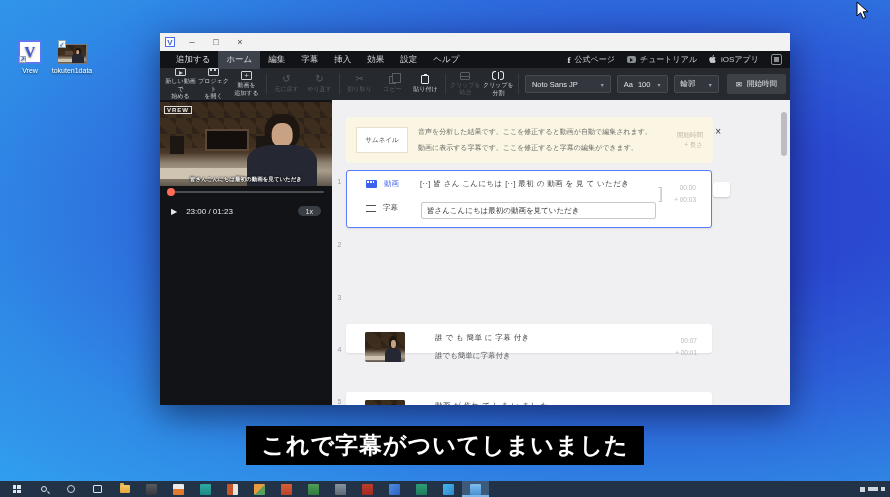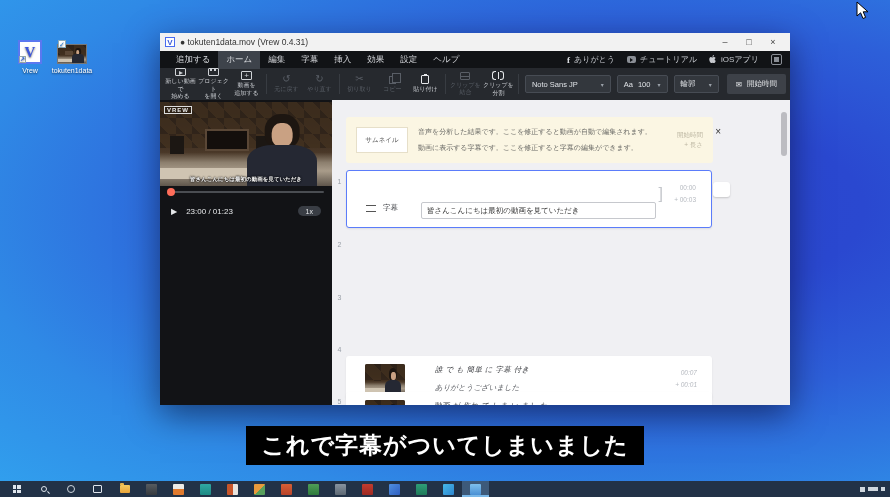--- a/index.html
+++ b/index.html
@@ -110,21 +110,21 @@
   .blines { flex:1; font-size:7px; color:#6a6a66; line-height:2.35; }
   .bright { font-size:6.5px; color:#bcb6a2; text-align:right; line-height:1.6; margin-left:6px; white-space:nowrap; }
   .bclose { position:absolute; right:-8px; top:9px; font-size:10px; color:#333; }
   .scrollthumb { position:absolute; right:3px; top:12px; width:6px; height:44px; background:#bcbcc1; border-radius:3px; }
   .floatbtn { position:absolute; left:381px; top:82px; width:17px; height:15px; background:#fff; border-radius:3px;
               box-shadow:0 1px 2px rgba(0,0,0,.18); }
   .rownum { position:absolute; left:3px; width:9px; text-align:center; font-size:7px; color:#9aa0a8; }
   .card { position:absolute; left:14px; width:366px; background:#fff; border-radius:3px; box-shadow:0 1px 2px rgba(0,0,0,.08); }
   .card1 { top:70px; height:58px; border:1px solid #5b7cfa; }
   .card2 { top:135px; height:46px; } .card3 { top:188px; height:46px; }
-  .card4 { top:256px; height:44px;font-style:italic; } .card5 { top:292px; height:40px; }
+  .card4 { top:224px; height:29px; } .card5 { top:292px; height:40px; }
   .c1line { position:absolute; left:19px; display:flex; align-items:center; gap:7px; font-size:7.5px; }
   .filmic { width:11px; height:8px; background:#3d63ea; border-radius:1px; position:relative; }
   .filmic::before { content:""; position:absolute; left:1px; right:1px; top:1px; height:1.5px;
                     background:repeating-linear-gradient(90deg,#fff 0 1.5px,transparent 1.5px 3px); }
   .linesic { width:10px; height:7px; border-top:1.5px solid #555; border-bottom:1.5px solid #555; margin-top:1px; }
   .lbl-video { color:#4a68ee; }
   .lbl-sub { color:#44464b; }
   .segtext { color:#3c3e42; letter-spacing:.4px; white-space:nowrap; }
   .subinput { position:absolute; left:74px; top:31px; width:235px; height:17px; border:1px solid #c6c8cd; border-radius:2px;
               font-size:7.5px; color:#333; padding:0 5px; font-family:inherit; background:#fff; }
@@ -184,39 +184,38 @@
     </div>
     <div class="fcheck">✓</div>
   </div>
   <div>tokuten1data</div>
 </div>
 
 <div class="window">
 
   <div class="titlebar">
     <div class="vbadge">V</div>
-    <div class="t-title">● tokuten1data.mov (Vrew 0.4.31)</div>
     <div class="wc">–</div>
     <div class="wc">□</div>
     <div class="wc">×</div>
   </div>
 
   <div class="menubar">
     <span class="mi">追加する</span>
     <span class="mi active">ホーム</span>
     <span class="mi">編集</span>
     <span class="mi">字幕</span>
     <span class="mi">挿入</span>
     <span class="mi">効果</span>
     <span class="mi">設定</span>
     <span class="mi">ヘルプ</span>
     <div class="mlinks">
       <span class="mlink">
         <span class="fb">f</span>
-        <span>ありがとう</span>
+        <span>公式ページ</span>
       </span>
       <span class="mlink">
         <span class="yt"></span>
         <span>チュートリアル</span>
       </span>
       <span class="mlink">
         <svg class="apple" viewBox="0 0 10 12">
           <path d="M7.2 6.2c0-1.5 1.2-2.2 1.3-2.3-.7-1-1.8-1.2-2.2-1.2-.9-.1-1.8.5-2.3.5-.5 0-1.2-.5-2-.5C1 2.8 0 3.9 0 6c0 1.2.4 2.5 1 3.4.5.7 1 1.4 1.7 1.4.7 0 1-.4 1.8-.4.8 0 1.1.4 1.8.4.8 0 1.3-.7 1.7-1.4.5-.8.7-1.6.8-1.6-.1-.1-1.6-.7-1.6-1.6zM5.9 1.8c.4-.4.6-1 .5-1.8-.5 0-1.2.4-1.5.8-.3.4-.6 1-.5 1.7.6 0 1.2-.3 1.5-.7z" fill="#c6c9ce"></path>
         </svg>
         <span>iOSアプリ</span>
@@ -333,20 +332,25 @@
       <div class="scrollthumb"></div>
       <div class="floatbtn"></div>
 
       <div class="rownum" style="top:78px;">1</div>
       <div class="rownum" style="top:141px;">2</div>
       <div class="rownum" style="top:194px;">3</div>
       <div class="rownum" style="top:246px;">4</div>
       <div class="rownum" style="top:298px;">5</div>
 
       <div class="card card1">
+        <div class="c1line" style="top:8px;">
+          <span class="filmic"></span>
+          <span class="lbl-video">動画</span>
+          <span class="segtext" style="margin-left:14px;">[··] 皆 さん こんにちは [··] 最初 の 動画 を 見 て いただき</span>
+        </div>
         <div class="c1line" style="top:32px;">
           <span class="linesic"></span>
           <span class="lbl-sub">字幕</span>
         </div>
         <input class="subinput" type="text" value="皆さんこんにちは最初の動画を見ていただき" style="">
         <span class="bracketg">]</span>
         <div class="ctimes">
           <div>00:00</div>
           <div>+ 00:03</div>
         </div>
@@ -359,21 +363,21 @@
           <div class="scene">
               <div class="panels"></div>
               <div class="desk"></div>
             <div class="person">
                 <div class="head"></div>
                 <div class="pbody"></div>
               </div>
             </div>
         </div>
         <div class="cseg">誰 で も 簡単 に 字幕 付き</div>
-        <div class="cplain">ありがとうございました</div>
+        <div class="cplain">誰でも簡単に字幕付き</div>
         <div class="ctimes">
           <div>00:07</div>
           <div>+ 00:01</div>
         </div>
       </div>
 
       <div class="card card5">
         <div class="cthumb">
           <div class="scene">
               <div class="panels"></div>

